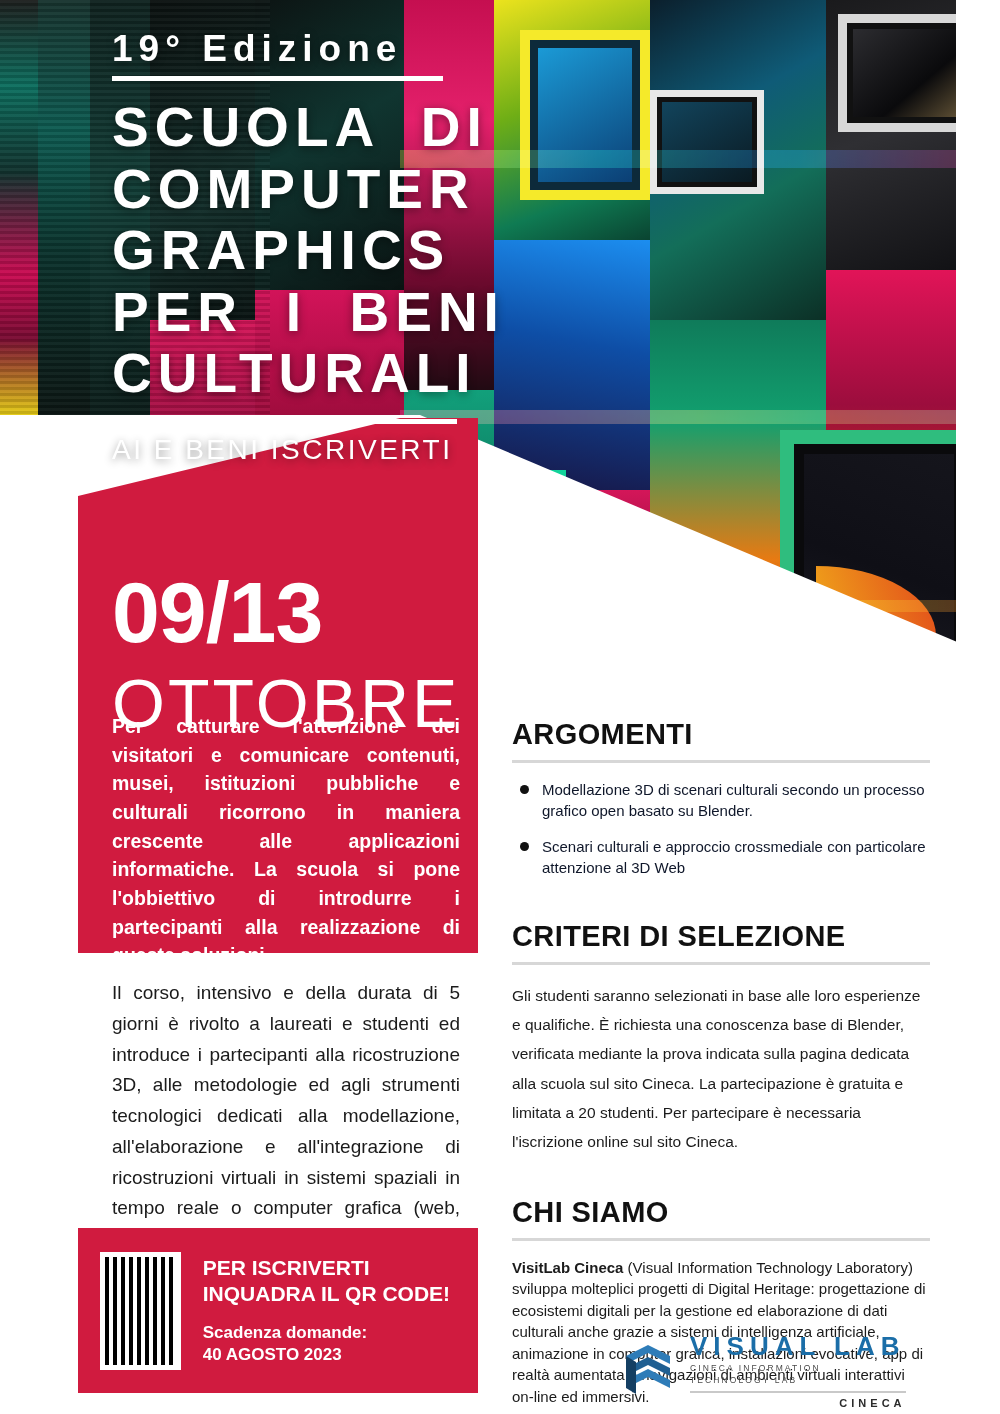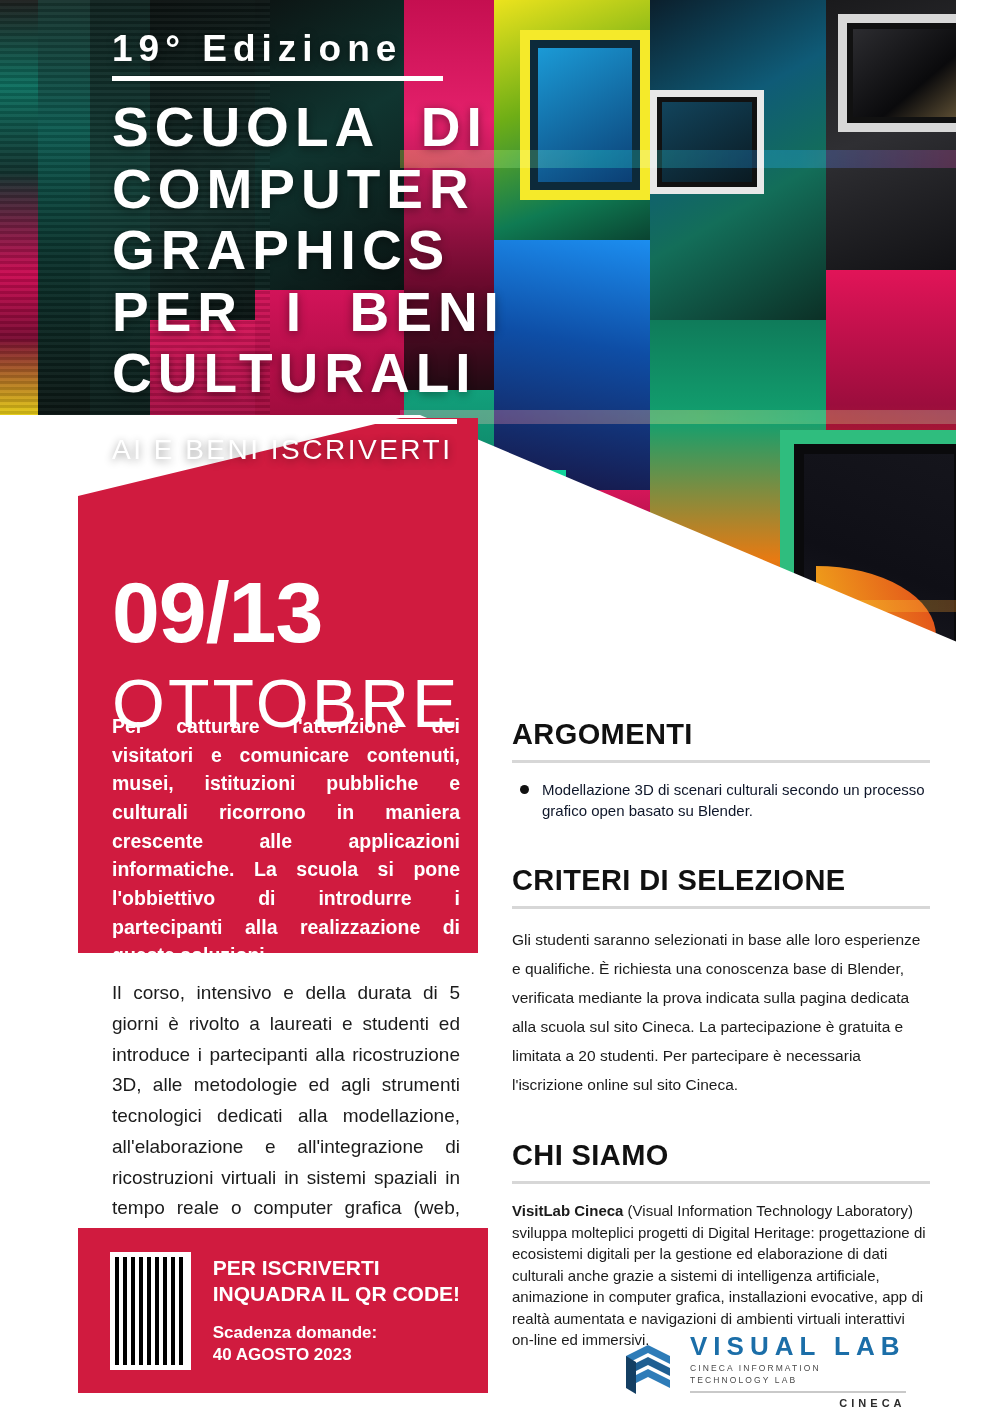--- a/index.html
+++ b/index.html
@@ -215,21 +215,21 @@
     color:#1b1b1b;
     font-size: 19px;
     line-height: 1.62;
     text-align: justify;
   }
 
   
   .qr-card {
     position:absolute; left:78px; top:1228px; width:400px; height:165px;
     background:#d01b3f;
-    display:flex; align-items:center;padding-left:10px;
+    display:flex; align-items:center;
   }
   .qr-box {
     width:118px; height:118px; background:#ffffff; margin-left:22px;
     padding:5px; box-sizing:border-box;
   }
   .qr-grid {
     width:100%; height:100%;
     background-color:#ffffff;
     background-image:
       linear-gradient(90deg, #000 50%, transparent 50%),
@@ -390,20 +390,21 @@
       <div class="qr-dead-date">40 AGOSTO 2023</div>
     </div>
   </div>
 
   <div class="right-col">
 
     <h2 class="sec-head">ARGOMENTI</h2>
     <div class="sec-rule"></div>
     <ul class="bullets">
       <li>Modellazione 3D di scenari culturali secondo un processo grafico open basato su Blender.</li>
+      <li>Scenari culturali e approccio crossmediale con particolare attenzione al 3D Web</li>
     </ul>
 
     <div class="sec-2">
       <h2 class="sec-head">CRITERI DI SELEZIONE</h2>
       <div class="sec-rule"></div>
       <p class="sec-body">Gli studenti saranno selezionati in base alle loro esperienze e qualifiche. È richiesta una conoscenza base di Blender, verificata mediante la prova indicata sulla pagina dedicata alla scuola sul sito Cineca. La partecipazione è gratuita e limitata a 20 studenti. Per partecipare è necessaria l'iscrizione online sul sito Cineca.</p>
     </div>
 
     <div class="sec-3">
       <h2 class="sec-head">CHI SIAMO</h2>

